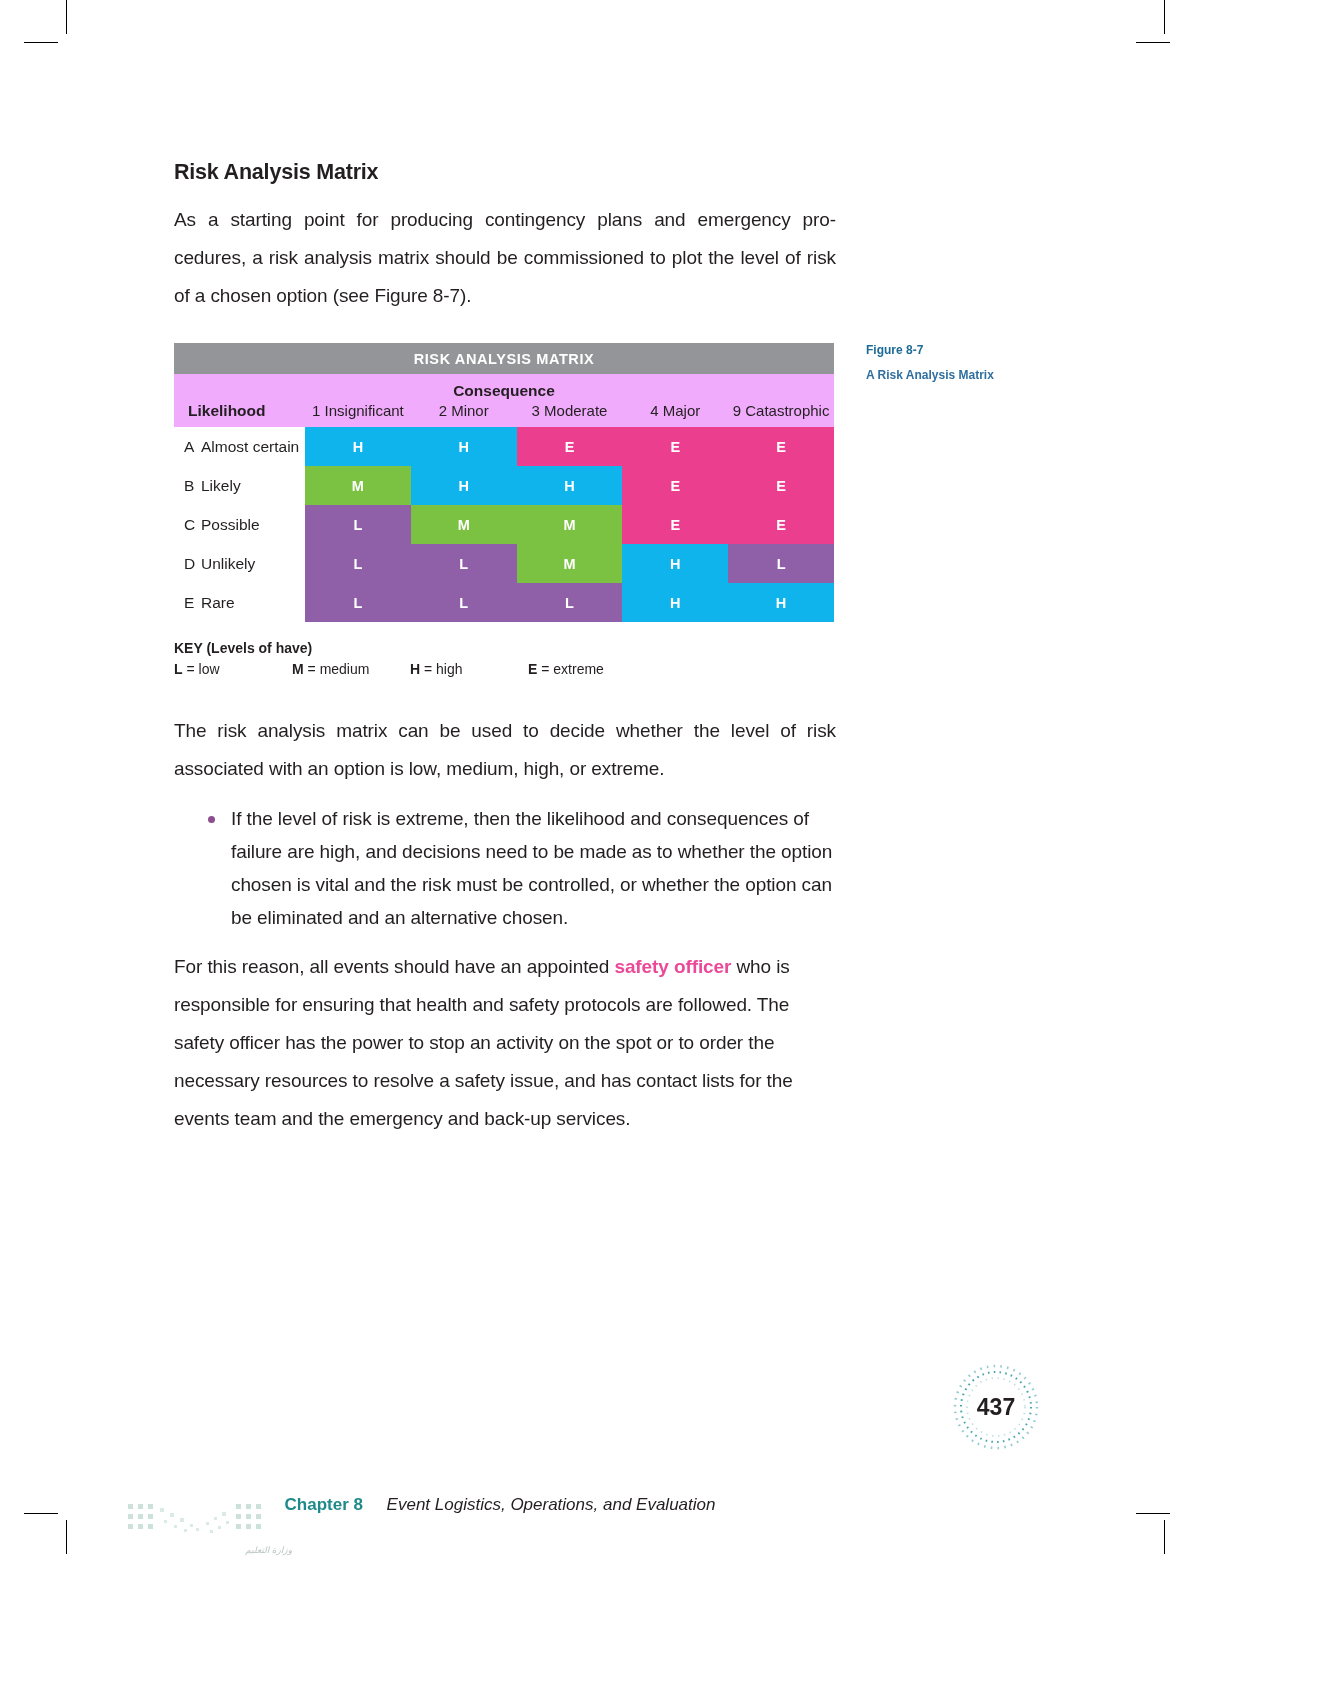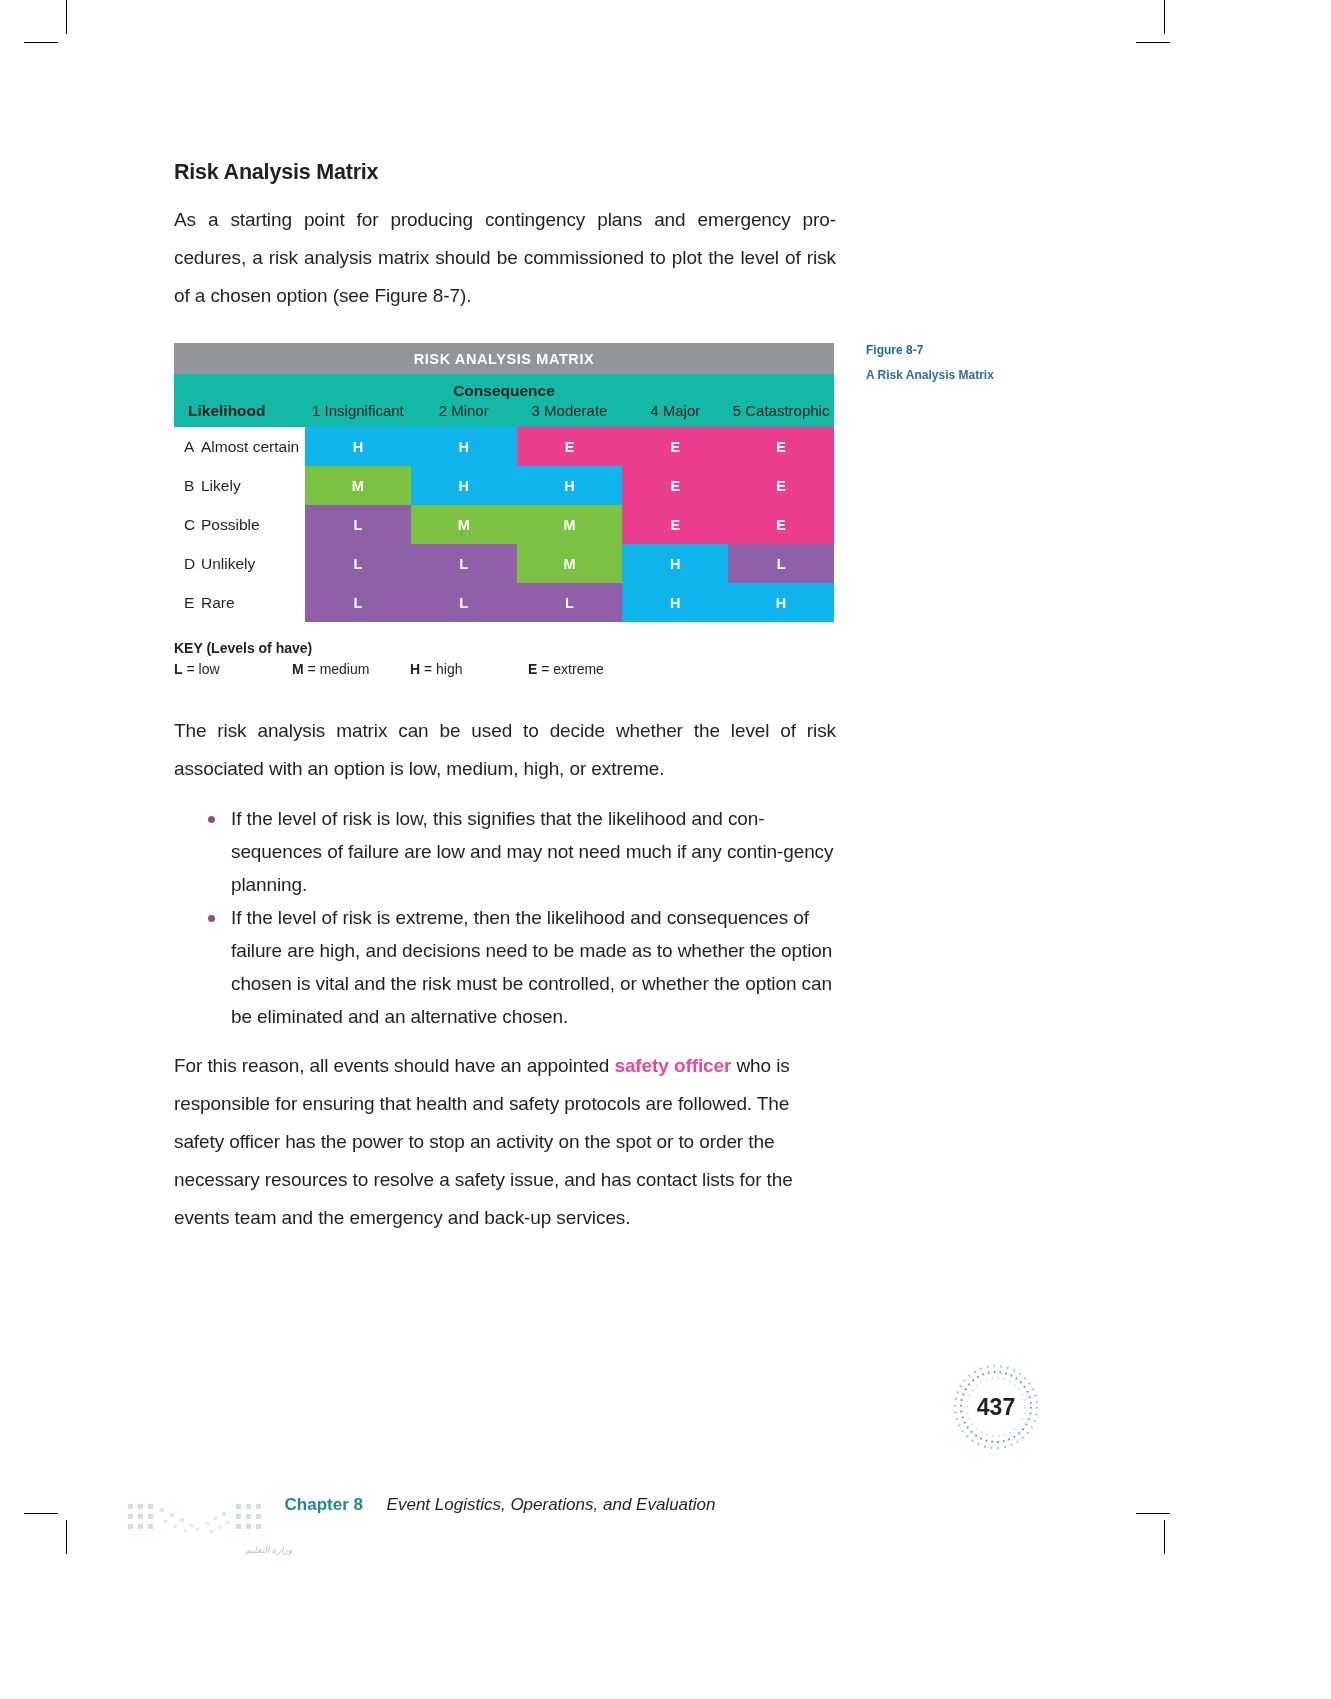--- a/index.html
+++ b/index.html
@@ -80,21 +80,21 @@
   .matrix-title {
     background: #949599;
     color: #ffffff;
     font-size: 14.5px;
     font-weight: bold;
     letter-spacing: 0.6px;
     text-align: center;
     padding: 8px 0 7px 0;
   }
   .matrix-head {
-    background: #14b8a6;
+    background: #f0abfc;
     padding: 0;
   }
   .consequence-label {
     text-align: center;
     font-size: 15.5px;
     font-weight: bold;
     padding: 8px 0 2px 0;
     color: #231f20;
   }
   .head-row {
@@ -301,21 +301,21 @@
   <div class="figure-wrap">
     <div class="matrix-title">RISK ANALYSIS MATRIX</div>
     <div class="matrix-head">
       <div class="consequence-label">Consequence</div>
       <div class="head-row">
         <div class="head-likelihood">Likelihood</div>
         <div class="head-cell">1 Insignificant</div>
         <div class="head-cell">2 Minor</div>
         <div class="head-cell">3 Moderate</div>
         <div class="head-cell">4 Major</div>
-        <div class="head-cell">5 Catastrophic</div>
+        <div class="head-cell">9 Catastrophic</div>
       </div>
     </div>
     <div class="matrix-body" id="matrix-body">
         <div class="matrix-row">
           <div class="row-label">
             <span class="letter">A</span>
             <span>Almost certain</span>
           </div>
           <div class="cell" style="background: rgb(15, 180, 236);">H</div>
           <div class="cell" style="background: rgb(15, 180, 236);">H</div>
@@ -393,21 +393,20 @@
       <div class="key-item">
         <b>E</b>
         <span>= extreme</span>
       </div>
     </div>
   </div>
 
   <div class="content-col" style="top:712px;">
     <p class="body">The risk analysis matrix can be used to decide whether the level of risk associated with an option is low, medium, high, or extreme.</p>
     <ul class="bullets">
-      <li>If the level of risk is low, this signifies that the likelihood and con-sequences of failure are low and may not need much if any contin-gency planning.</li>
       <li>If the level of risk is extreme, then the likelihood and consequences of failure are high, and decisions need to be made as to whether the option chosen is vital and the risk must be controlled, or whether the option can be eliminated and an alternative chosen.</li>
     </ul>
     <p class="body last">
       <span>For this reason, all events should have an appointed </span><span class="kw">safety officer</span><span> who is responsible for ensuring that health and safety protocols are followed. The safety officer has the power to stop an activity on the spot or to order the necessary resources to resolve a safety issue, and has contact lists for the events team and the emergency and back-up services.</span>
     </p>
   </div>
 
   <div class="logo-mark">
     <svg width="160" height="90" viewBox="0 0 160 90" aria-hidden="true">
       <g fill="#8fbfb0">

